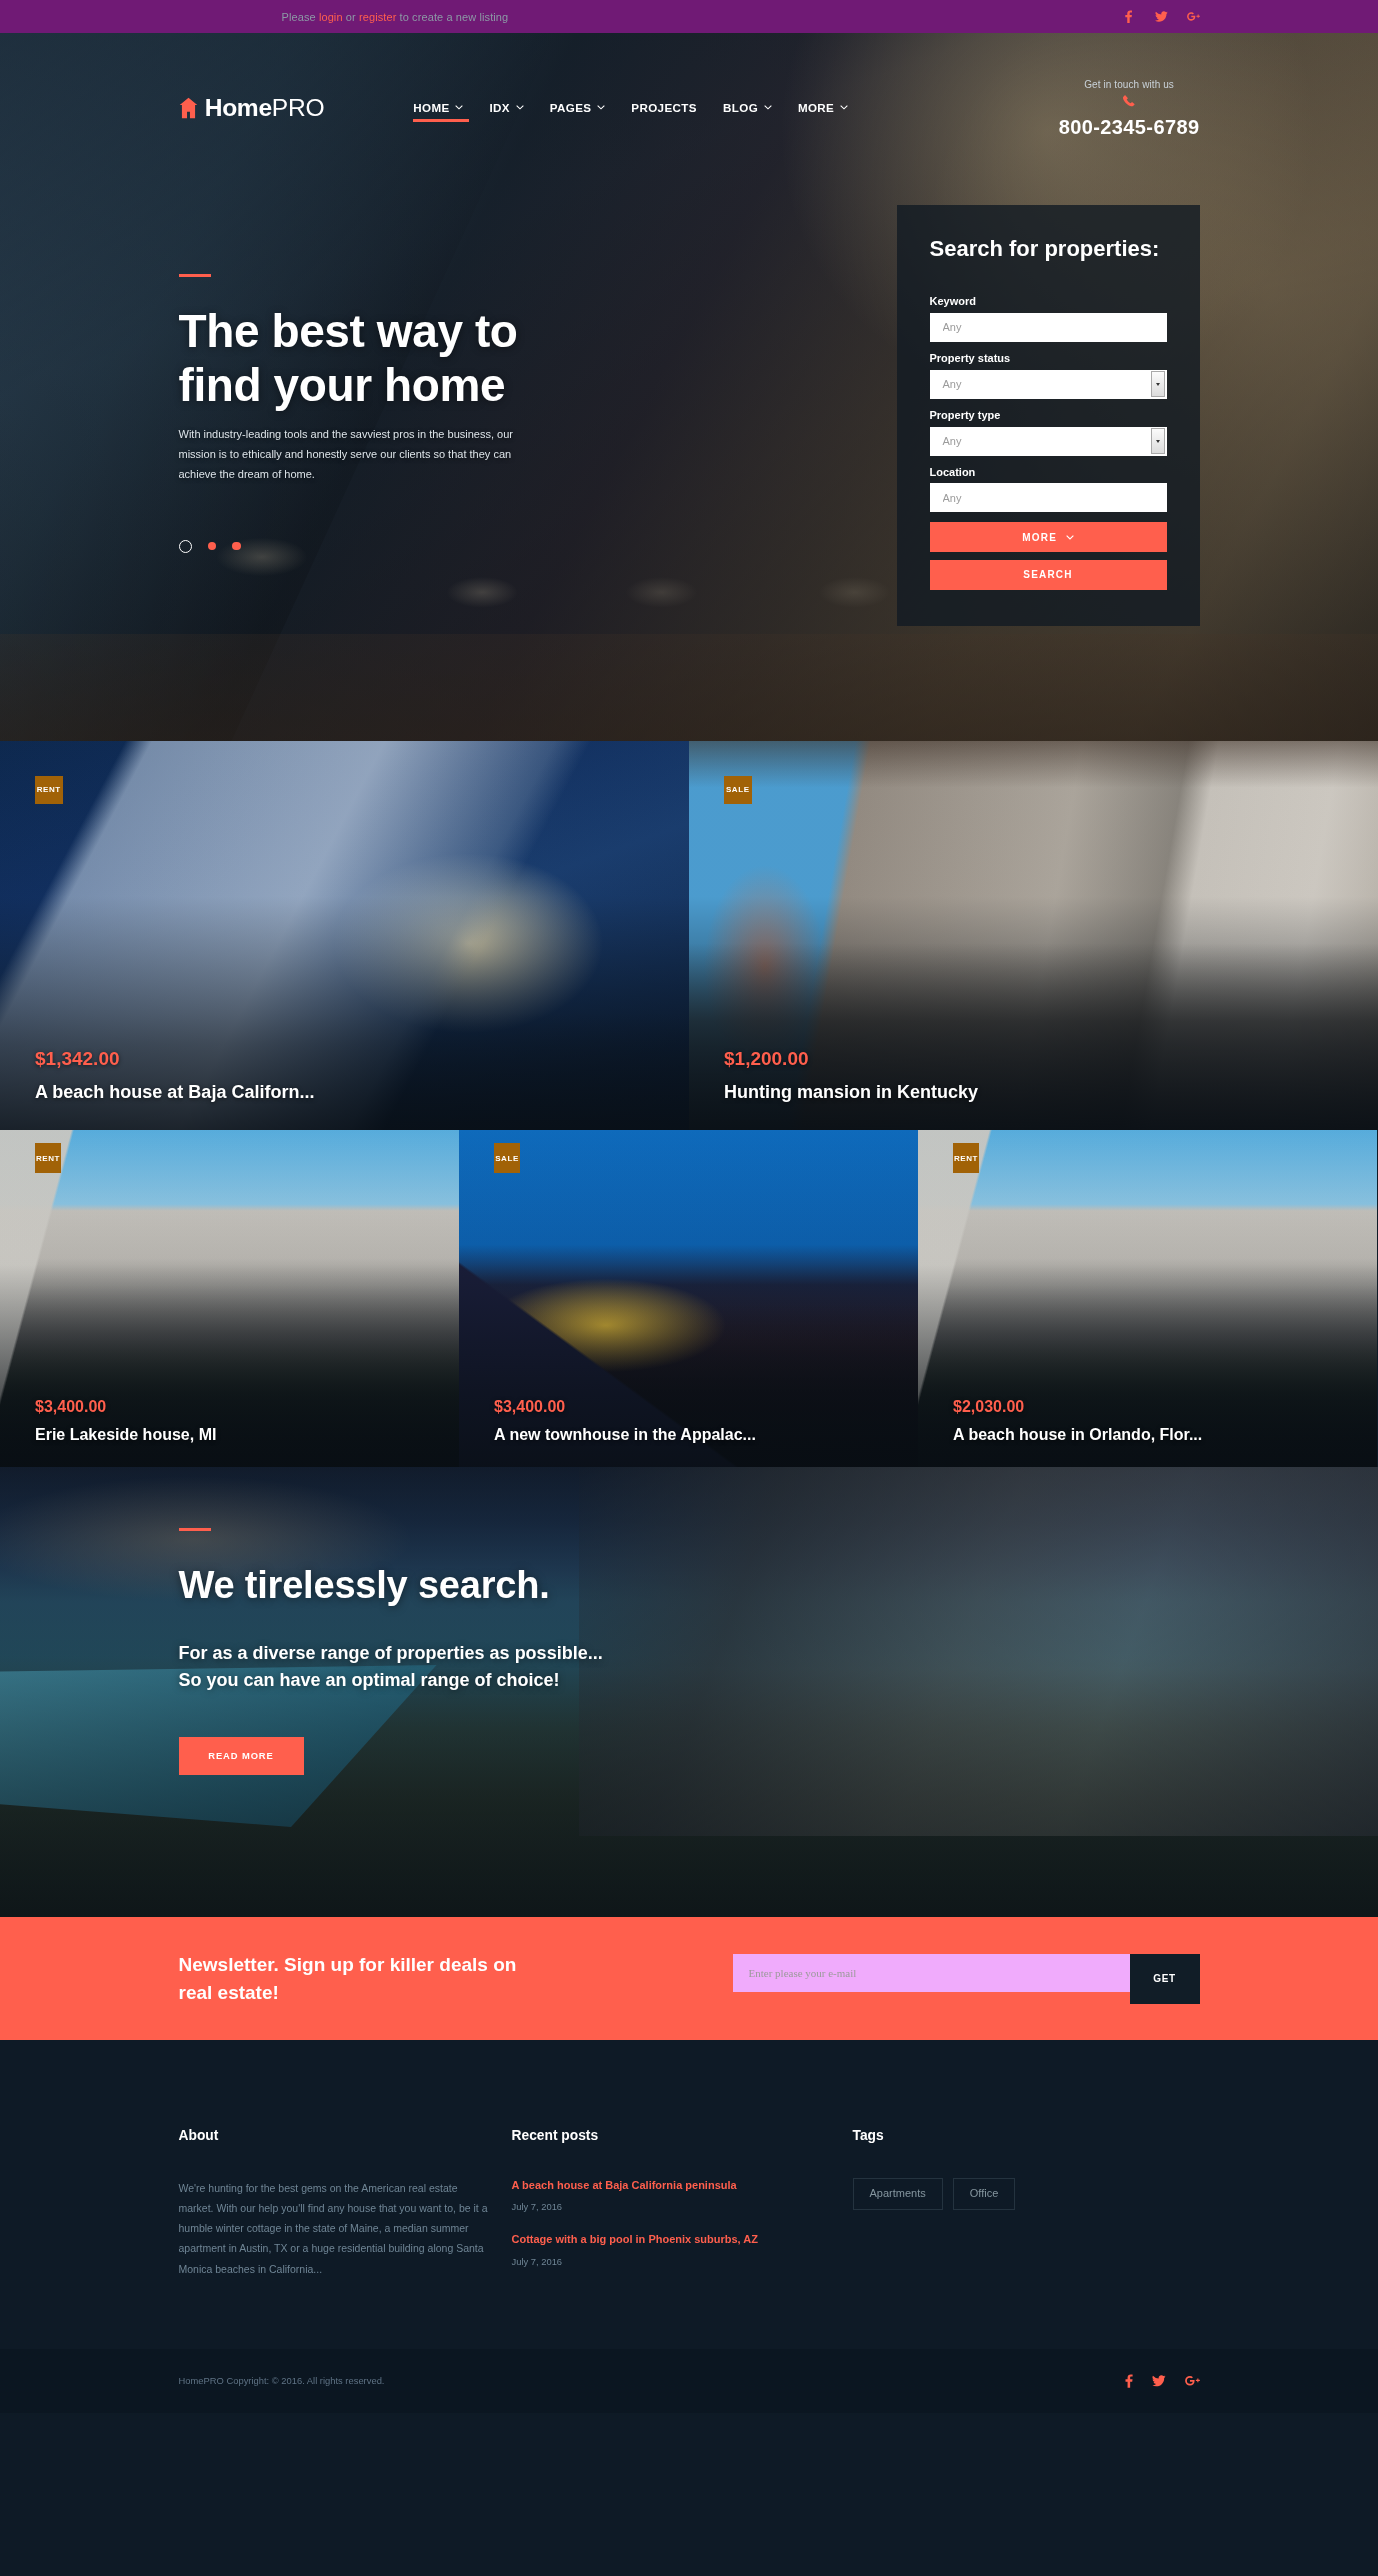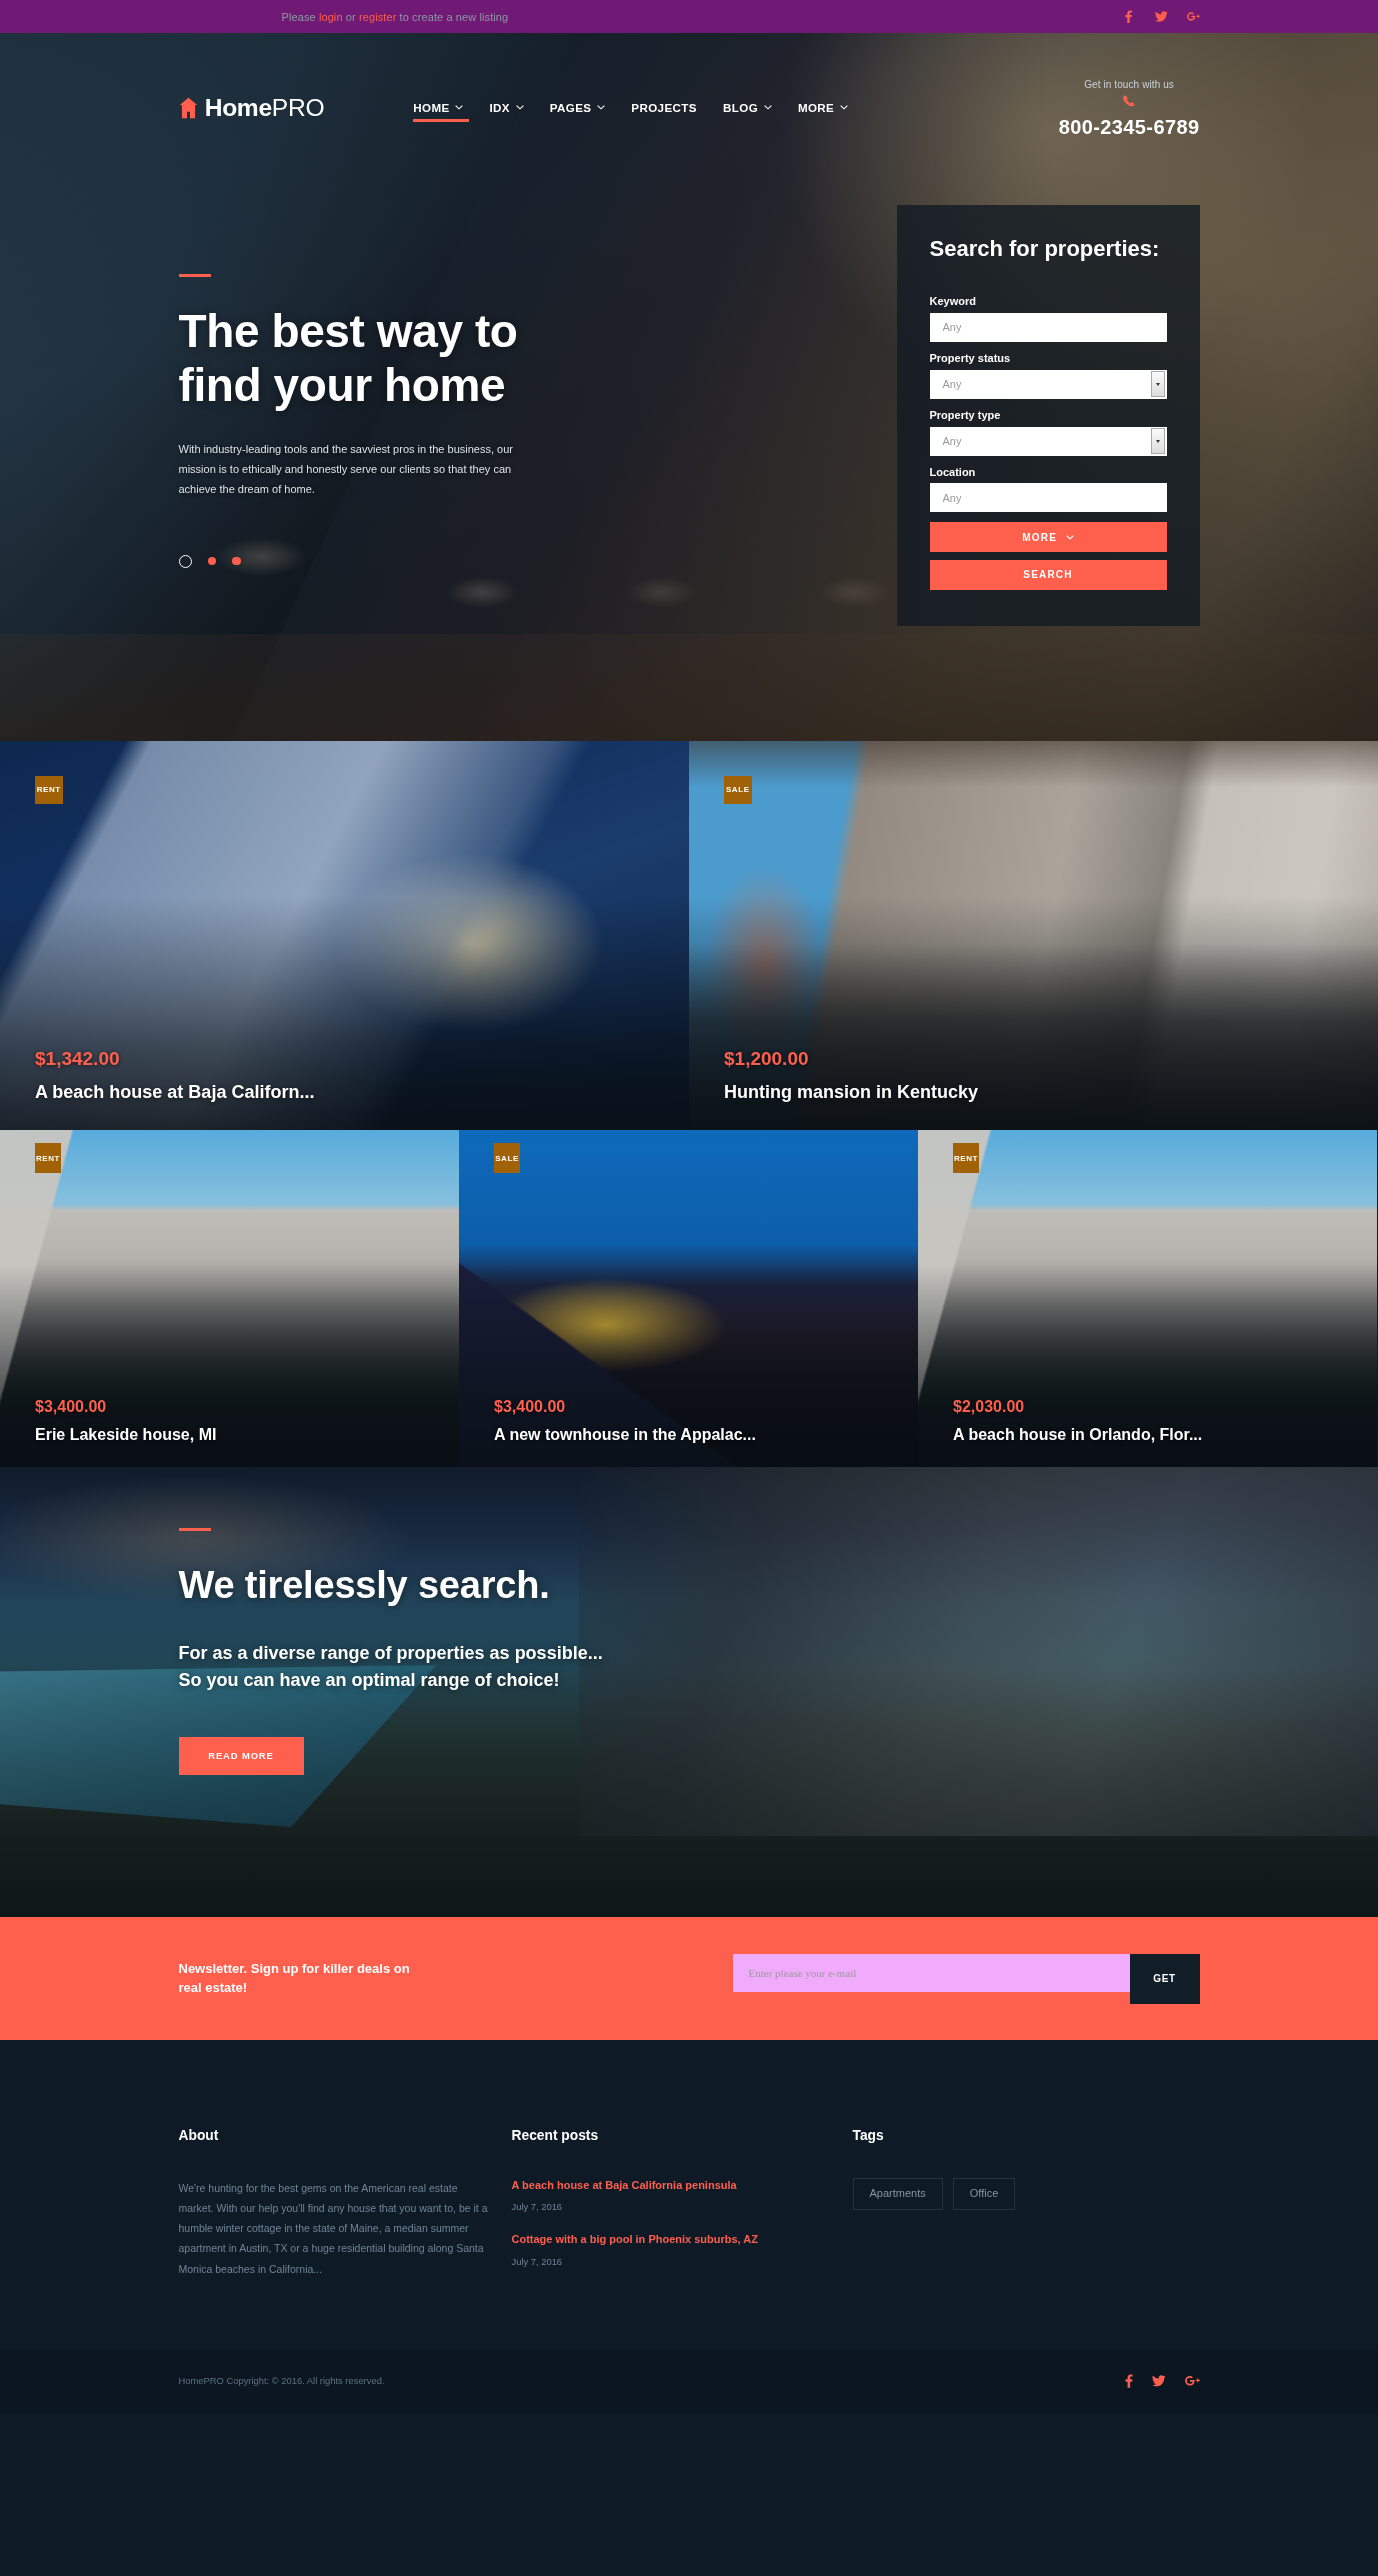--- a/index.html
+++ b/index.html
@@ -110,21 +110,21 @@
 
   
   .hero-content { position: relative; z-index: 20; padding-top: 135px; }
   .accent-rule { width: 32px; height: 2.9px; background: #ff5f4d; margin-bottom: 27.5px; }
   .hero-title {
     font-size: 46px; font-weight: bold; color: #fff; line-height: 1.18; letter-spacing: -0.4px;
     text-shadow: 0 1.4px 8.7px rgba(0,0,0,.45);
     max-width: 550px;
   }
   .hero-sub {
-    margin-top: 26px; font-size: 11px; line-height: 1.82; color: #dde4e9;
+    margin-top: 11px; font-size: 11px; line-height: 1.82; color: #dde4e9;
     max-width: 362px; text-shadow: 0 0.7px 4.3px rgba(0,0,0,.5);
   }
   .dots { display: flex; align-items: center; gap: 16px; margin-top: 56px; }
   .dot { width: 8.7px; height: 8.7px; border-radius: 50%; background: #ff5f4d; cursor: pointer; }
   .dot.active { background: transparent; border: 1.4px solid #ffffff; width: 13px; height: 13px; }
 
   
   .searchpanel {
     position: absolute; right: 0; top: 172px; width: 303px;
     background: rgba(17,26,35,.80);
@@ -260,21 +260,21 @@
   .readmore {
     margin-top: 42px; width: 125px; height: 38px; background: #ff5f4d; border: 0; cursor: pointer;
     color: #fff; font-size: 9.4px; font-weight: bold; letter-spacing: 0.9px;
     display: flex; align-items: center; justify-content: center;
     font-family: "Liberation Sans", sans-serif;
   }
 
   
   .newsletter { background: #ff5f4d; height: 123px; display: flex; align-items: center; }
   .nl-inner { width: 1021px; margin: 0 auto; display: flex; align-items: center; }
-  .nl-title { font-size: 13px; font-weight: bold; color: #fff; line-height: 1.45; max-width: 449px; }
+  .nl-title { font-size: 19px; font-weight: bold; color: #fff; line-height: 1.45; max-width: 449px; }
   .nl-form { margin-left: auto; display: flex; align-items: stretch; }
   .nl-input {
     width: 397px; height: 38px; border: 0; outline: 0; background: #f0abfc;
     padding: 8px 16px; font-size: 11px; color: #555; font-family: Liberation Serif, serif;
   }
   .nl-input::placeholder { color: #9b9b9b; }
   .nl-btn {
     width: 70px; height: 50px; background: #111d27; border: 0; cursor: pointer;
     color: #fff; font-size: 10px; font-weight: bold; letter-spacing: 0.6px;
     font-family: "Liberation Sans", sans-serif;

